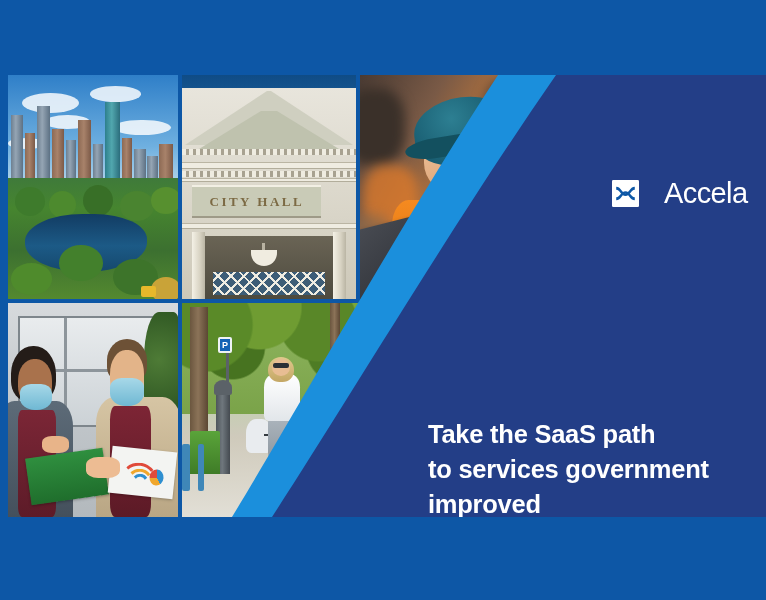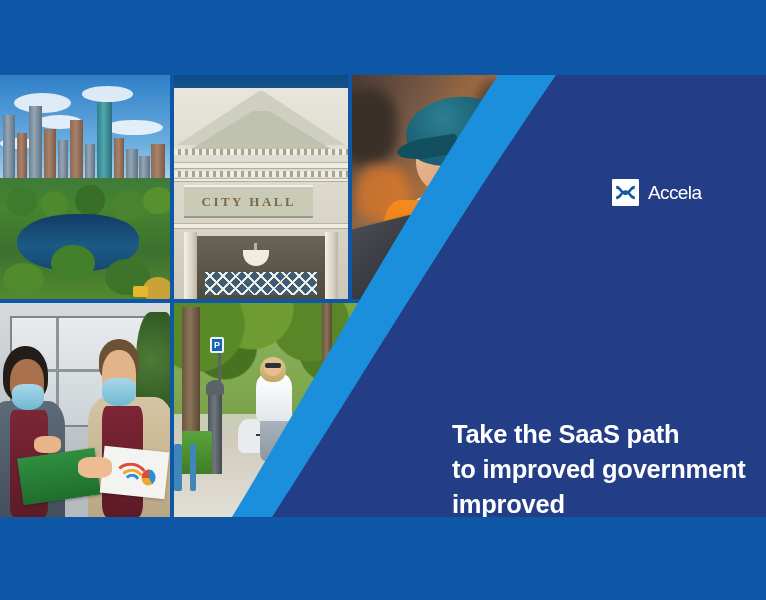--- a/index.html
+++ b/index.html
@@ -22,21 +22,21 @@
   #band {
     position:absolute;
     left:0; top:75px;
     width:766px; height:442px;
     overflow:hidden;
     background:#0d57a6;
   }
 
   
   #mosaic {
-    position:absolute; left:0; top:0;
+    position:absolute; left:8px; top:0;
     width:512px; height:392px;
   }
   .photo {
     position:absolute;
     overflow:hidden;
     background:#0d57a6;
   }
   .photo .scene { position:absolute; inset:0; }
 
   
@@ -282,34 +282,34 @@
     position:absolute;
     left:428px; top:342px;
     width:320px;
     color:#ffffff;
     font-family:"Liberation Sans", sans-serif;
     font-weight:bold;
     font-size:25.5px;
     line-height:35px;
     letter-spacing:-0.25px;
   }
-  #headline .hl { display:block; white-space:nowrap;margin-left:24px; }
+  #headline .hl { display:block; white-space:nowrap; }
 
   
   #logo {
     position:absolute;
     left:612px; top:104px;
     display:flex; align-items:center; gap:9px;
   }
   #logo-mark { width:27px; height:27px; display:block; }
   #logo-word {
     color:#ffffff;
     font-family:"Liberation Sans", sans-serif;
-    font-size:19px; font-weight:400;
-    letter-spacing:-0.6px; line-height:1;
+    font-size:29px; font-weight:400;
+    letter-spacing:-0.6px; line-height:1;margin-left:16px;
   }
 </style>
 </head>
 <body>
 
 <div id="stage">
 
   <div id="band">
 
     <div id="mosaic">
@@ -464,21 +464,21 @@
 
     <svg id="curve" viewBox="0 0 766 442" preserveAspectRatio="none">
 
       <path d="M 498 0 L 766 0 L 766 442 L 232 442 C 300 330 400 150 498 0 Z" fill="#1b8fdc"></path>
 
       <path d="M 556 0 L 766 0 L 766 442 L 272 442 C 345 330 452 150 556 0 Z" fill="#233e87"></path>
     </svg>
 
     <div id="headline">
       <span class="hl">Take the SaaS path</span>
-      <span class="hl">to improved government</span>
+      <span class="hl">to services government</span>
       <span class="hl">improved</span>
     </div>
 
     <div id="logo">
       <svg id="logo-mark" viewBox="0 0 32 32">
         <rect x="0" y="0" width="32" height="32" rx="1.5" fill="#ffffff"></rect>
         <path d="M5 8 C 11 8, 12 16, 16 16 C 20 16, 21 8, 27 8 L 27 11.5
                  C 22.5 11.5, 21.5 19, 16 19 C 10.5 19, 9.5 11.5, 5 11.5 Z" fill="#0d57a6"></path>
         <path d="M5 24 C 11 24, 12 16.4, 16 16.4 C 20 16.4, 21 24, 27 24 L 27 20.5
                  C 22.5 20.5, 21.5 13.4, 16 13.4 C 10.5 13.4, 9.5 20.5, 5 20.5 Z" fill="#0d57a6"></path>

